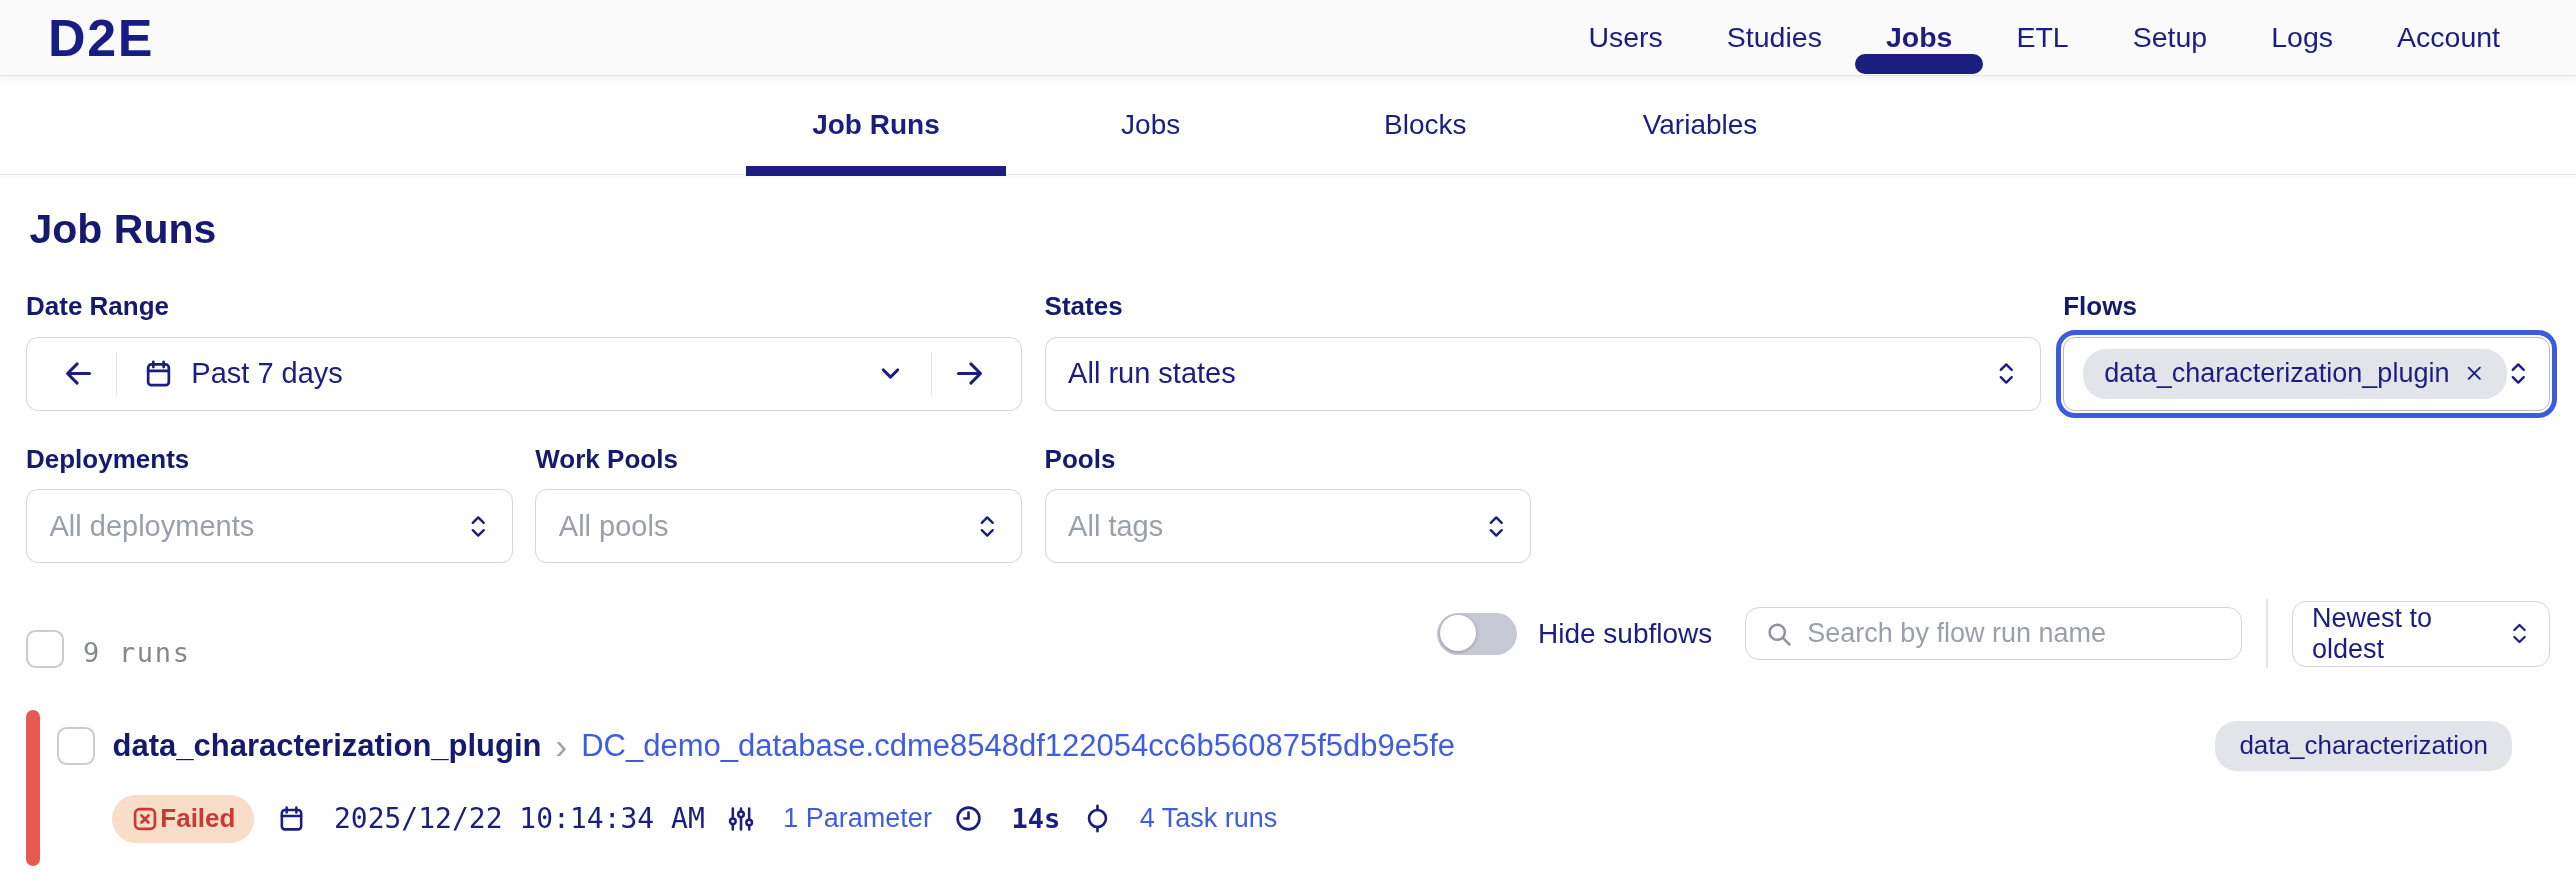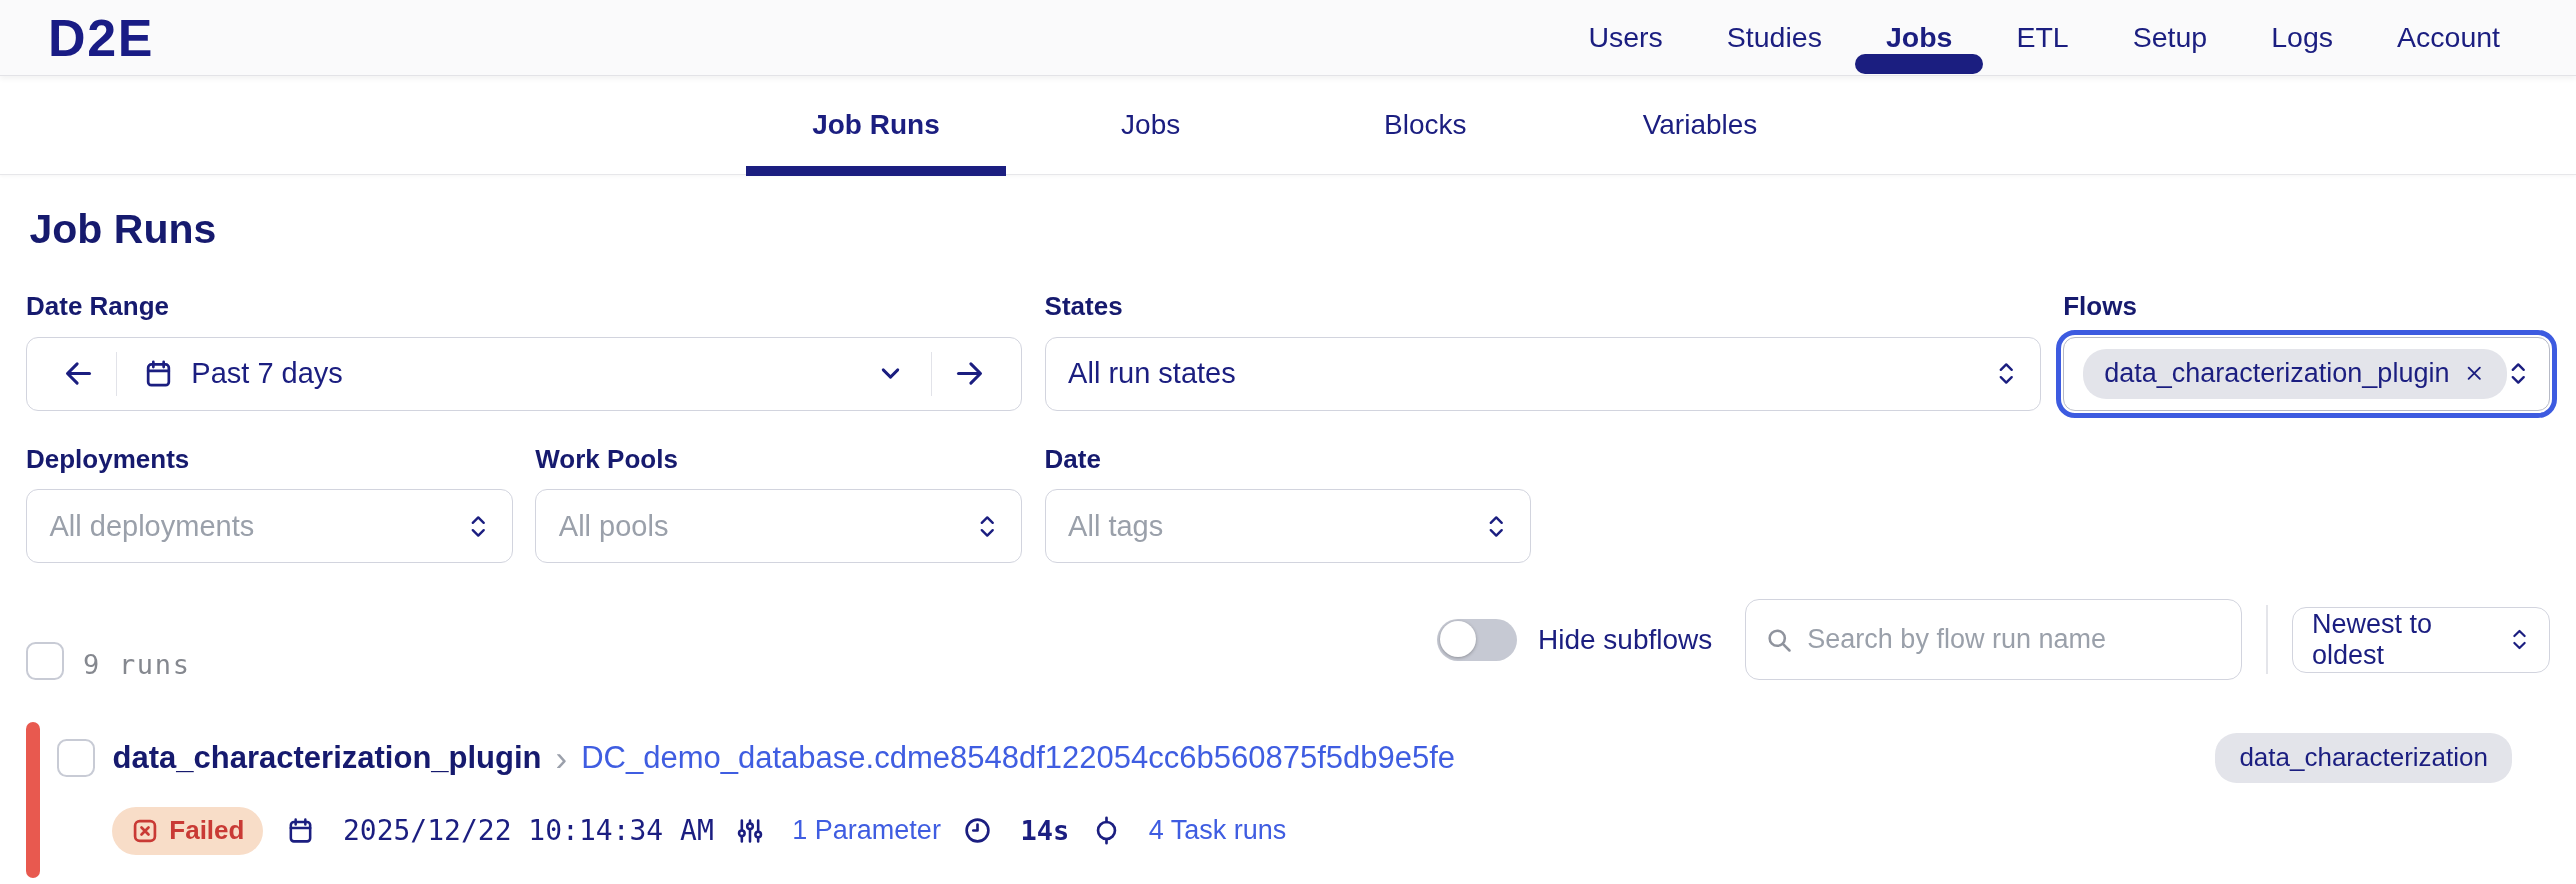--- a/index.html
+++ b/index.html
@@ -70,21 +70,21 @@
   
   .toolbar{margin-top:36px;display:flex;align-items:flex-end;}
   .checkbox{width:38px;height:38px;border:2.6px solid #c8cbd5;border-radius:9.5px;
     background:#fff;cursor:pointer;flex:none;}
   .runs-count{font-size:27px;color:var(--muted);margin-left:19px;letter-spacing:1.7px;}
   .toolbar-right{margin-left:auto;display:flex;align-items:center;}
   .toggle{width:80px;height:42px;border-radius:21px;background:#c6c9d3;position:relative;cursor:pointer;flex:none;}
   .knob{position:absolute;left:2.6px;top:2.6px;width:36px;height:36px;border-radius:50%;
     background:#fff;box-shadow:0 0.9px 3.5px rgba(0,0,0,.3);}
   .hide-label{font-size:28px;font-weight:500;color:var(--navy);margin:0 33px 0 21px;cursor:pointer;}
-  .search{width:497px;height:81px;border:1.7px solid var(--border);border-radius:14px;
+  .search{width:497px;height:53px;border:1.7px solid var(--border);border-radius:14px;
     display:flex;align-items:center;gap:14px;padding:0 19px;background:#fff;}
   .search input{border:none;outline:none;width:100%;font-size:27px;background:transparent;
     font-family:"Liberation Sans",sans-serif;color:#3a3d45;}
   .search input::placeholder{color:var(--placeholder);}
   .vdivider{width:1.7px;height:69px;background:#e4e5ea;margin:0 24px;}
   .sort{width:258px;height:66px;border:1.7px solid var(--border);border-radius:14px;
     display:flex;align-items:center;justify-content:space-between;padding:0 19px;
     font-size:27px;font-weight:500;color:var(--navy);cursor:pointer;background:#fff;}
 
   
@@ -92,21 +92,21 @@
   .run-bar{width:14px;border-radius:7.8px;background:var(--red-bar);align-self:stretch;flex:none;}
   .run-body{flex:1;padding:10.4px 0 22.5px 17.3px;}
   .run-row1{display:flex;align-items:center;}
   .run-row1 .checkbox{margin-right:17.3px;}
   .run-title{font-size:31px;font-weight:800;color:var(--navy-dark);cursor:pointer;}
   .crumb-sep{font-size:35px;color:#9ba0ab;margin:0 14px;font-weight:400;}
   .run-link{font-size:31px;color:var(--link);text-decoration:none;cursor:pointer;}
   .run-tag{margin-left:auto;margin-right:38px;background:var(--chip);border-radius:21.6px;
     padding:9.5px 24px;font-size:26px;color:var(--navy);}
   .run-row2{display:flex;align-items:center;margin:24px 0 0 55px;gap:22.5px;}
-  .badge{display:inline-flex;align-items:center;gap:10px;background:var(--badge-bg);
+  .badge{display:inline-flex;align-items:center;gap:1px;background:var(--badge-bg);
     border-radius:25px;padding:8.7px 19px;}
   .badge-text{font-size:26px;font-weight:800;color:var(--red);}
   .meta{display:flex;align-items:center;gap:28px;}
   .meta .t-navy{font-size:28px;color:var(--navy);}
   .meta .t-link{font-size:27px;color:var(--link);cursor:pointer;}
   .meta .t-dur{font-size:27px;font-weight:700;color:var(--navy);}
 
   svg{flex:none;display:block;}
 </style>
 </head>
@@ -216,21 +216,21 @@
       <div class="ctl select-ctl">
         <span class="sel-placeholder">All pools</span>
         <svg width="22.5" height="31" viewBox="0 0 24 34" fill="none" stroke="#1b1e80" stroke-width="2.6" stroke-linecap="round" stroke-linejoin="round">
             <path d="M6 13l6-6 6 6"></path>
             <path d="M6 21l6 6 6-6"></path>
           </svg>
       </div>
     </div>
 
     <div>
-      <div class="flabel">Date</div>
+      <div class="flabel">Pools</div>
       <div class="ctl select-ctl">
         <span class="sel-placeholder">All tags</span>
         <svg width="22.5" height="31" viewBox="0 0 24 34" fill="none" stroke="#1b1e80" stroke-width="2.6" stroke-linecap="round" stroke-linejoin="round">
             <path d="M6 13l6-6 6 6"></path>
             <path d="M6 21l6 6 6-6"></path>
           </svg>
       </div>
     </div>
   </div>
 

